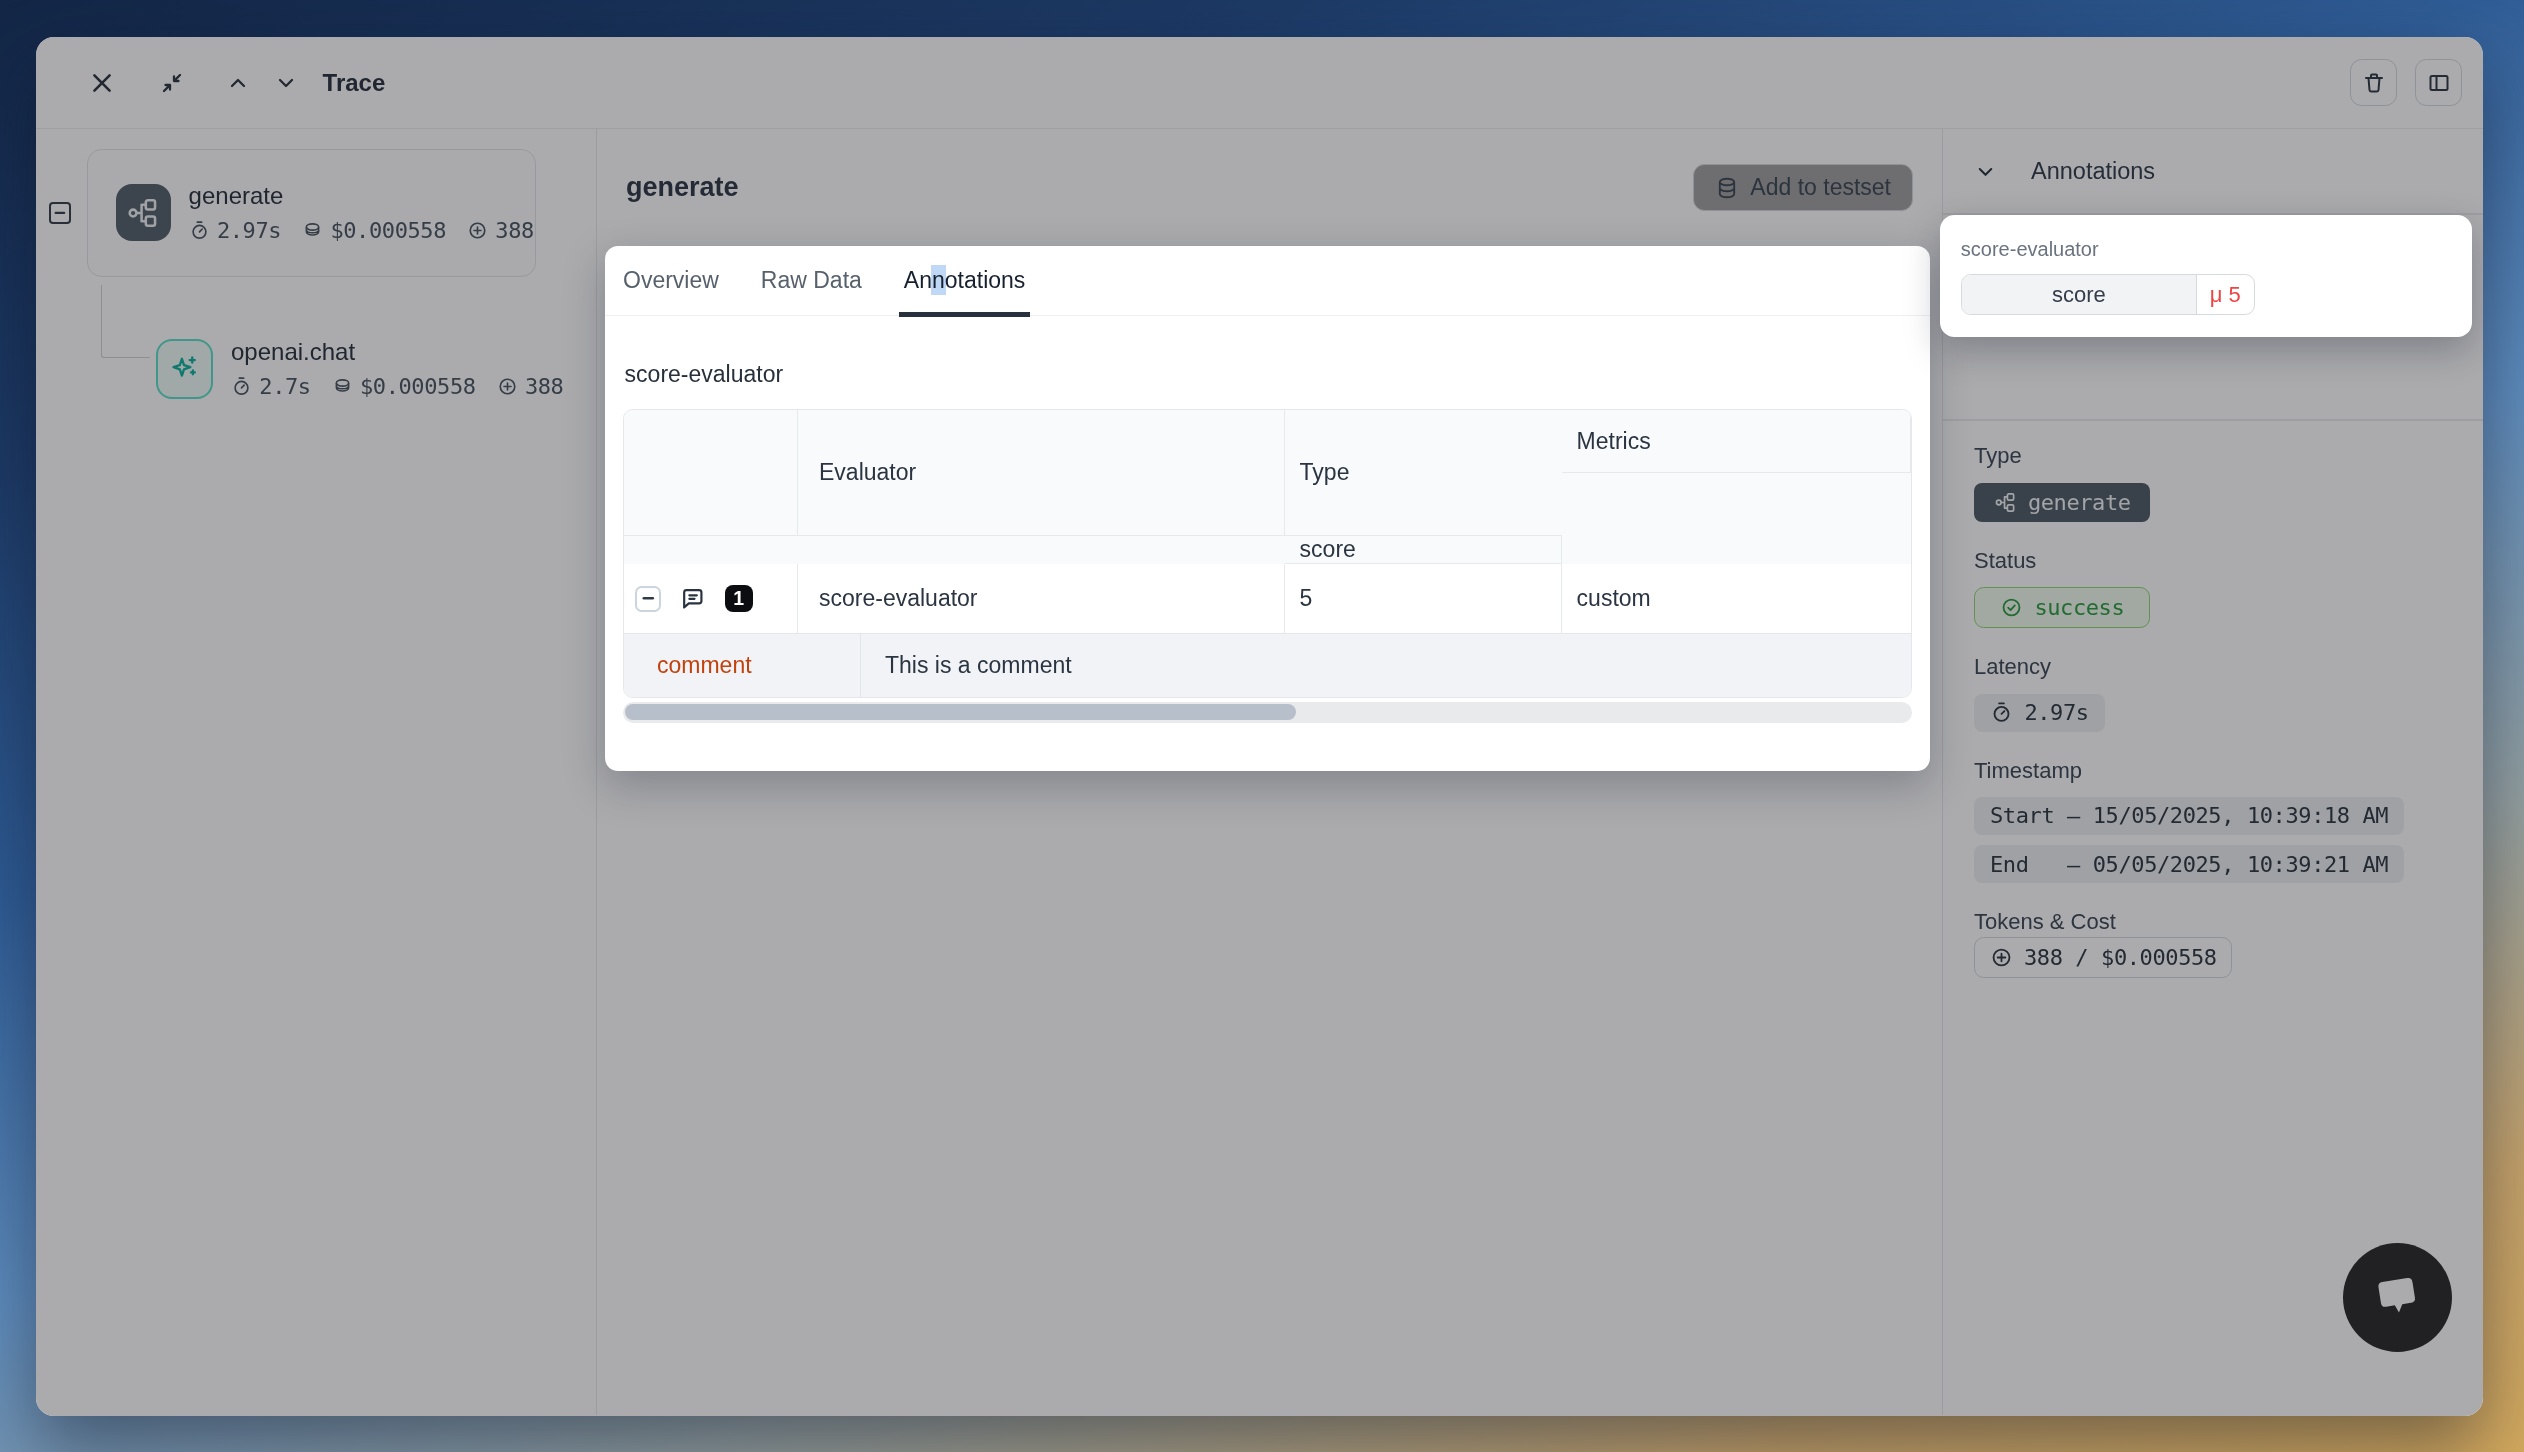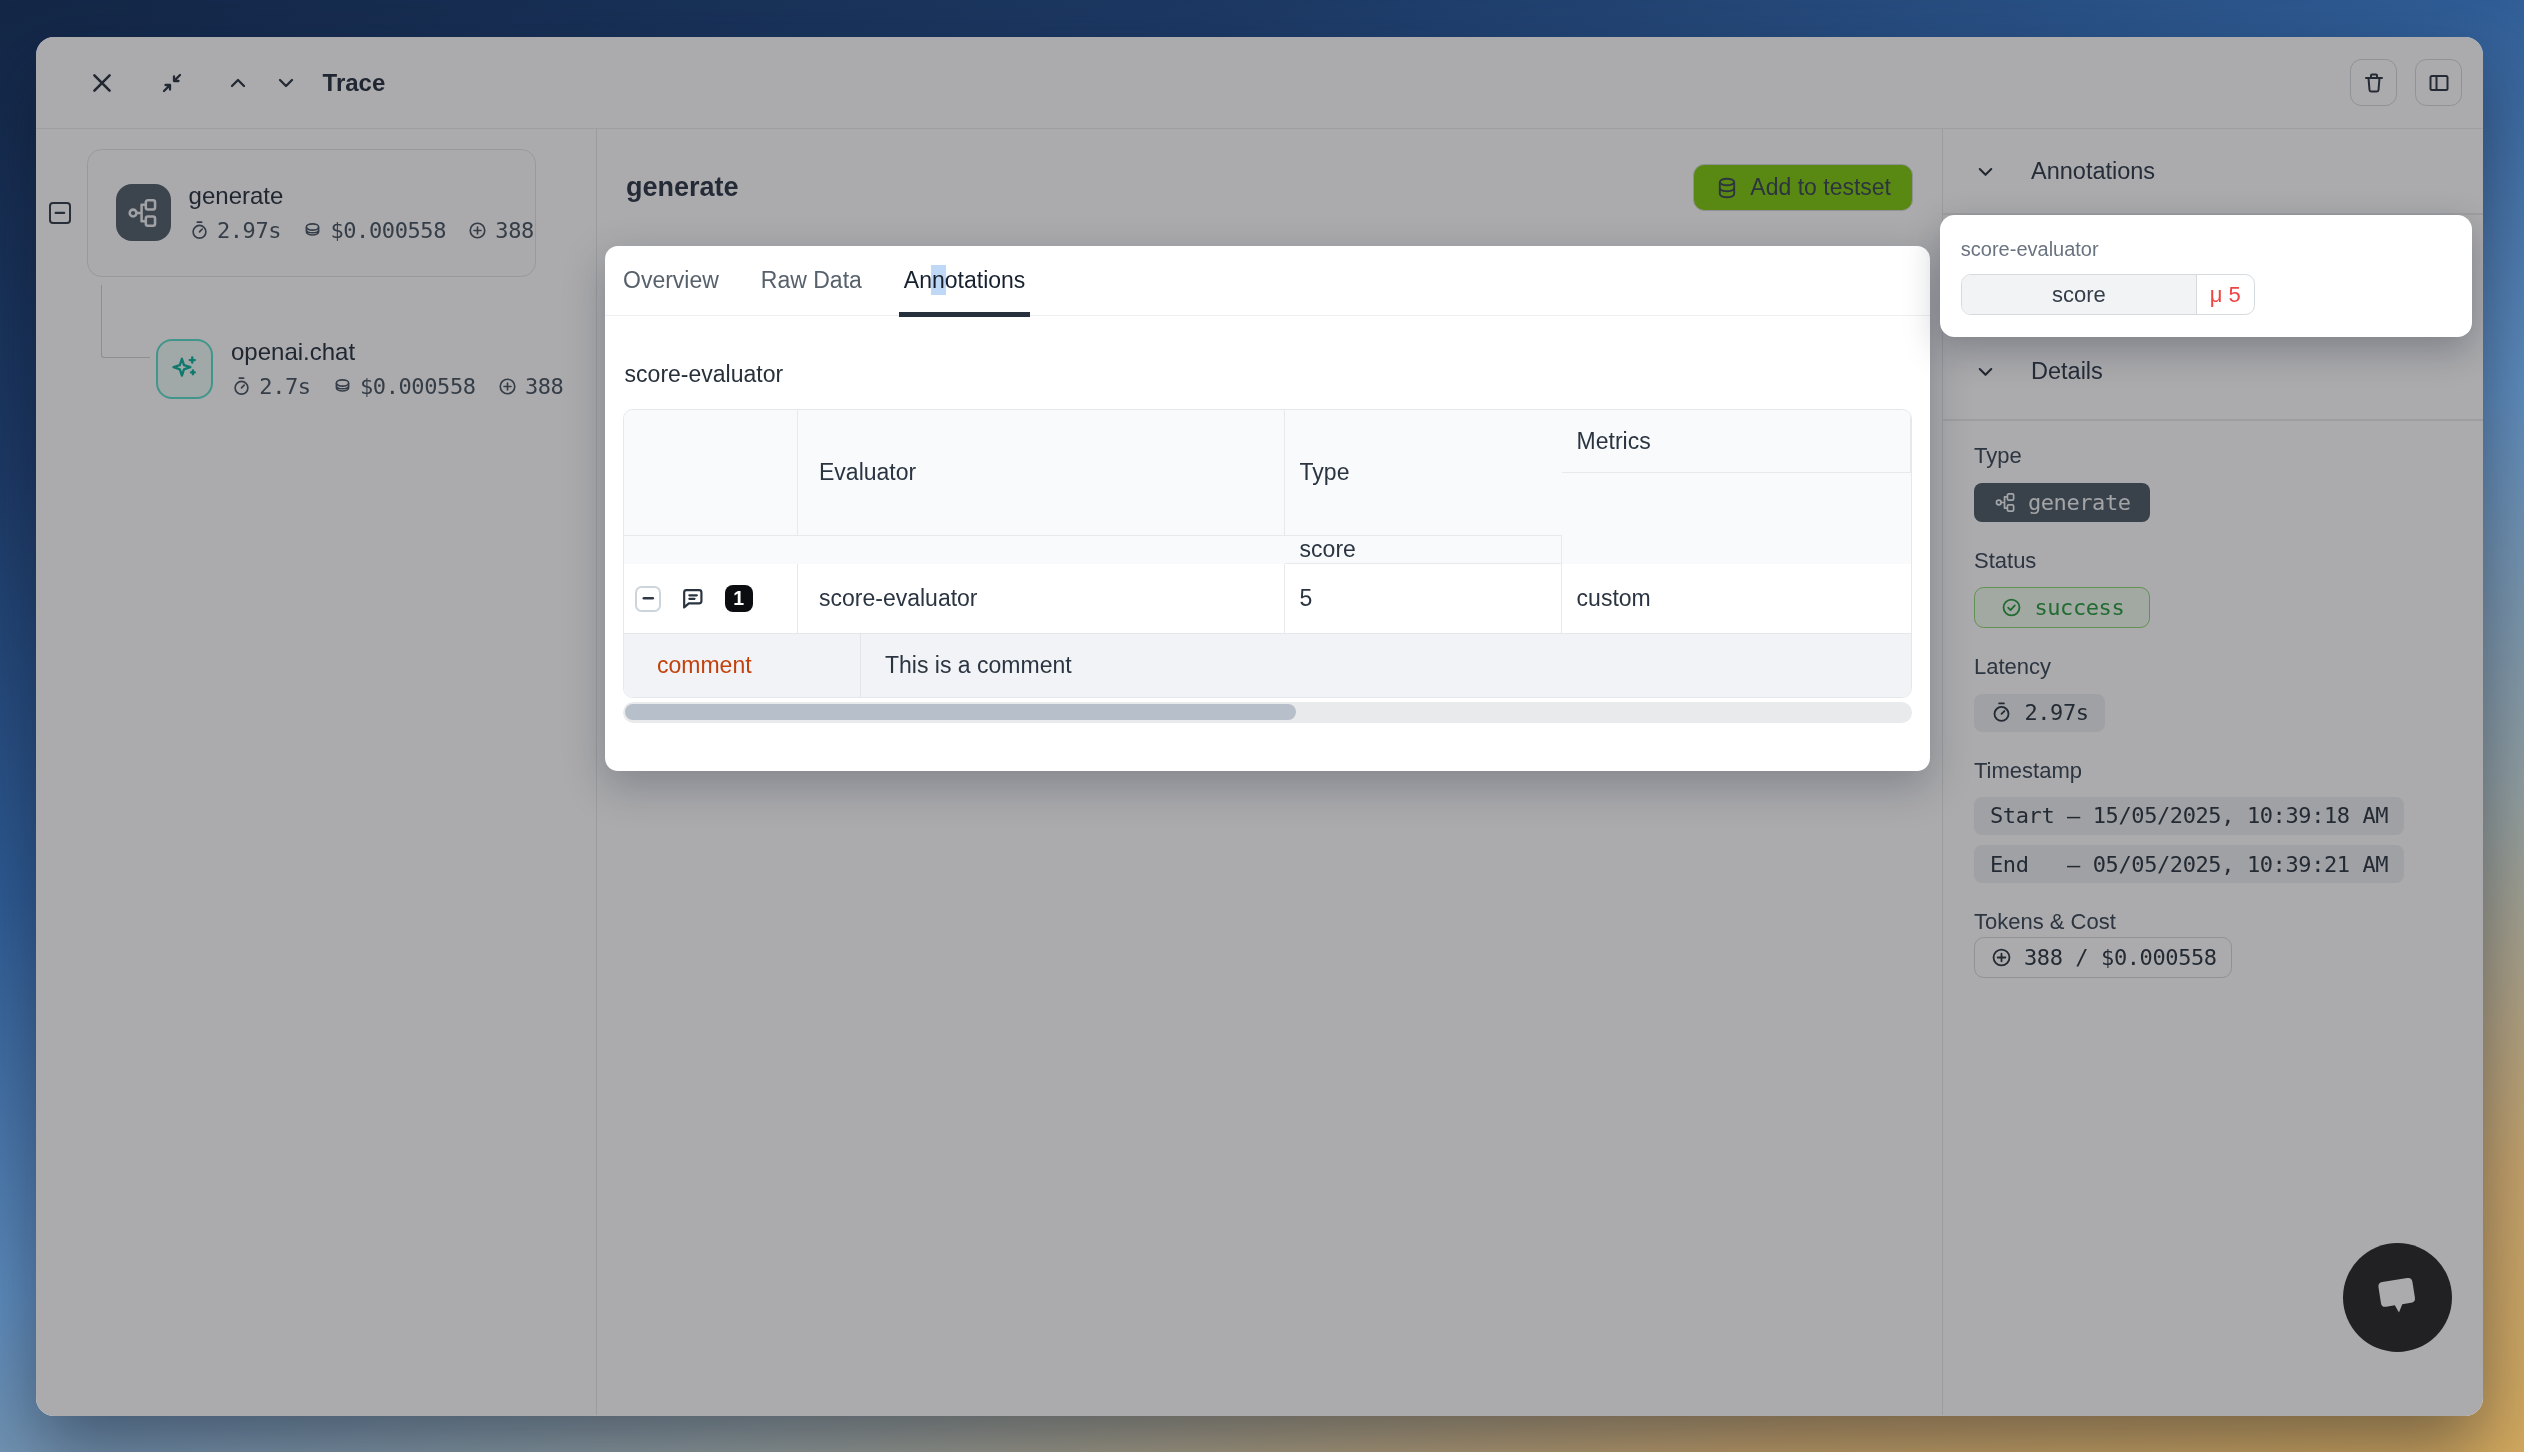--- a/index.html
+++ b/index.html
@@ -68,21 +68,21 @@
     width:57px; height:60px; border-radius:16px; background:#eefbf7;
     border:2.4px solid #5ee0cb; color:#14b3a0; display:grid; place-items:center; flex:none;
   }
 
   
   .main-panel { flex:1; position:relative; border-right:1.6px solid #e7e8ea; }
   .main-header { height:117px; display:flex; align-items:center; padding:0 29px; }
   .main-title { font-size:27px; font-weight:700; color:#333e4b; }
   .add-btn {
     margin-left:auto; height:47px; padding:0 21px; border:1.6px solid #d6dade; border-radius:11.4px;
-    display:flex; align-items:center; gap:11.4px; font-size:23px; color:#3f4b58; background:#84cc16;
+    display:flex; align-items:center; gap:11.4px; font-size:23px; color:#3f4b58; background:#a3a3a3;
   }
 
   .spot-card {
     position:absolute; left:8px; right:12px; top:117px; height:525px;
     background:#ffffff; border-radius:13px; z-index:30;
     box-shadow:0 14.6px 41px rgba(15,23,42,.25);
   }
   .tabs { display:flex; gap:42px; height:70px; align-items:stretch; padding:0 18px; border-bottom:1.6px solid #edeff1; }
   .tab { display:flex; align-items:center; font-size:23px; color:#57616c; position:relative; }
   .tab.active { color:#16202e; font-weight:500; }
@@ -345,26 +345,20 @@
       <div class="rp-div" style="top:84px"></div>
 
       <div class="anno-pop">
         <div class="pop-label">score-evaluator</div>
         <div class="pop-control">
           <div class="pc-left">score</div>
           <div class="pc-right">μ 5</div>
         </div>
       </div>
 
-      <div class="rp-header" style="top:200px">
-        <svg width="23" height="23" viewBox="0 0 24 24" fill="none" stroke="currentColor" stroke-width="2.2" stroke-linecap="round" stroke-linejoin="round">
-            <path d="M6 9.5 L12 15.5 L18 9.5"></path>
-          </svg>
-        <span class="hdr-label">Details</span>
-      </div>
       <div class="rp-div" style="top:290px"></div>
 
       <div style="position:absolute; top:290px; left:0; right:0;">
         <div class="dt-label" style="margin-top:24px">Type</div>
         <div class="badge badge-dark" style="margin-top:13.8px">
           <svg width="23" height="23" viewBox="0 0 24 24" fill="none" stroke="currentColor" stroke-width="1.8" stroke-linejoin="round">
               <rect x="14" y="3" width="6.5" height="6.5" rx="1.4"></rect>
               <rect x="14" y="14.5" width="6.5" height="6.5" rx="1.4"></rect>
               <circle cx="5" cy="12" r="2.4"></circle>
               <path d="M7.4 12 H11 M11 12 V6.2 H14 M11 12 V17.8 H14"></path>

